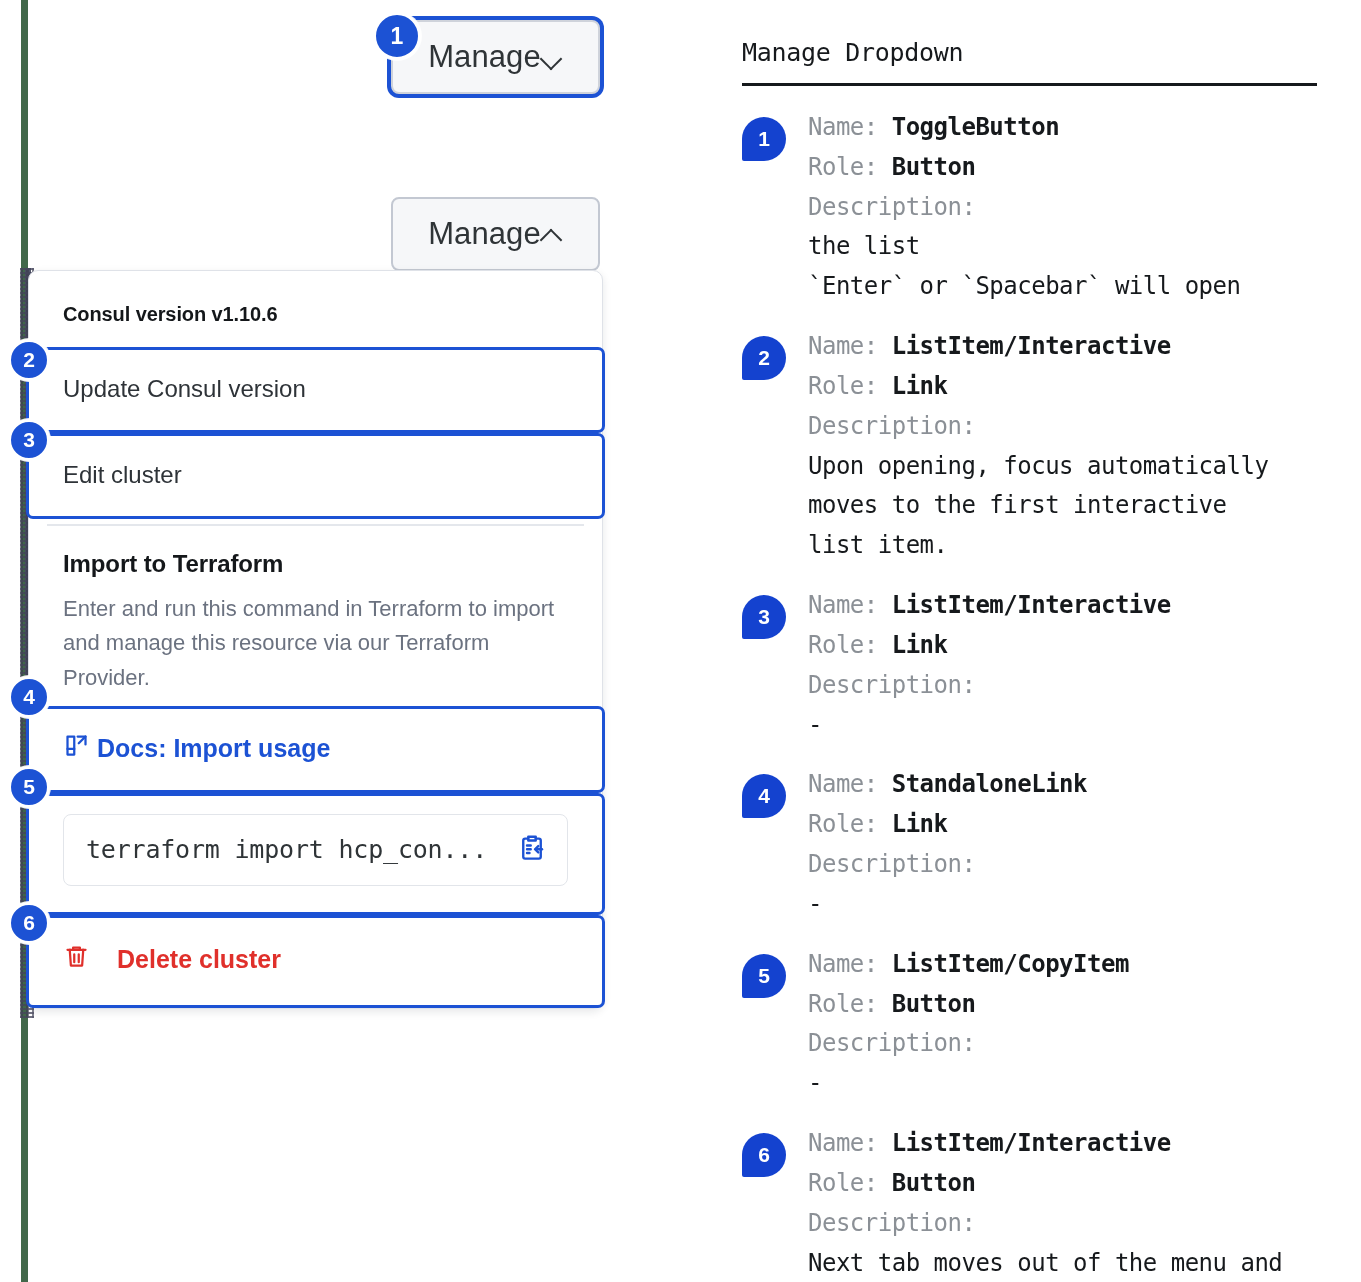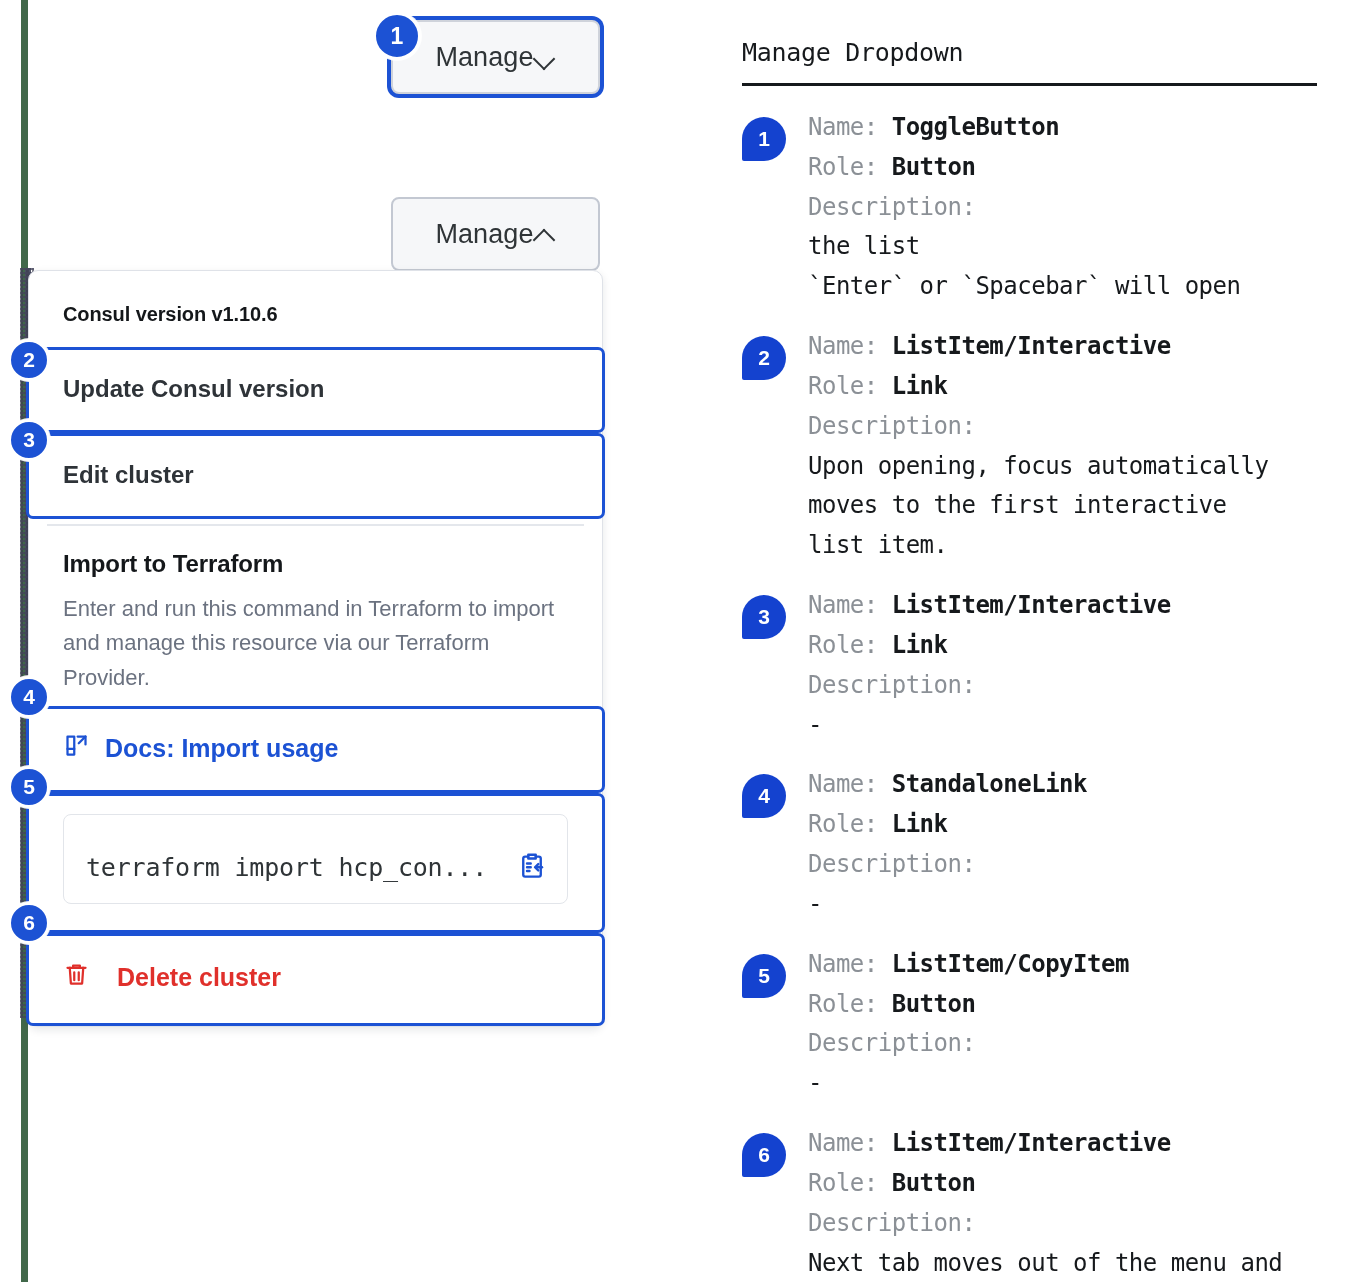--- a/index.html
+++ b/index.html
@@ -36,21 +36,21 @@
     opacity: .95;
   }
 
   
   .manage-btn {
     position: absolute;
     width: 209px; height: 74px;
     background: #f6f7f9;
     border-radius: 8px;
     display: flex; align-items: center; justify-content: center;
-    font-size: 27px; color: #2f3437;
+    font-size: 31px; color: #2f3437;
     letter-spacing: .1px;
   }
   .manage-btn .lbl { font-weight: 400; }
   #btn-focused {
     left: 391px; top: 20px;
     border: 2px solid #cfd3db;
     box-shadow: 0 0 0 4px #1c52d4;
   }
   #btn-open {
     left: 391px; top: 197px;
@@ -82,49 +82,48 @@
   }
   .dd-item {
     position: relative;
     padding: 25px 34px 27px 34px;
     font-size: 24px; color: #2e3338;
   }
   .dd-item.focusring {
     border: 3px solid #1c52d4;
     border-radius: 7px;
     margin: 0 -3px;
-    font-weight: bold;
   }
   .dd-sep {
     height: 1.5px; background: #e4e7ec;
     margin: 5px 18px 0 18px;
   }
   .tf-block { padding: 24px 34px 10px 34px; }
   .tf-title {
     font-size: 24px; font-weight: 700; color: #14171a;
     margin-bottom: 14px; letter-spacing: -.1px;
   }
   .tf-desc {
     font-size: 22px; line-height: 1.58; color: #6b7280;
   }
   .dd-link {
-    display: flex; align-items: center; gap: 15px;
+    display: flex; align-items: center; gap: 7px;
     padding: 23px 34px 25px 34px;
     font-size: 25px; font-weight: 600; color: #1c52d4;
   }
   .dd-link.focusring, .dd-danger.focusring, .dd-copywrap.focusring {
     border: 3px solid #1c52d4; border-radius: 7px; margin: 0 -3px;
   }
   .dd-copywrap { padding: 18px 34px 26px 34px; }
   .copybox {
     display: flex; align-items: center; justify-content: space-between;
     gap: 6px;
     border: 1.5px solid #e2e5ea;
     border-radius: 8px;
-    padding: 36px 20px 18px 22px;
+    padding: 18px 20px 18px 22px;
     background: #ffffff;
   }
   .copybox .cmd {
     font-family: "DejaVu Sans Mono", monospace;
     font-size: 25px; color: #2f3437; white-space: nowrap;
     letter-spacing: -.2px;
   }
   .dd-danger {
     display: flex; align-items: center; gap: 27px;
     padding: 25px 34px 29px 34px;

